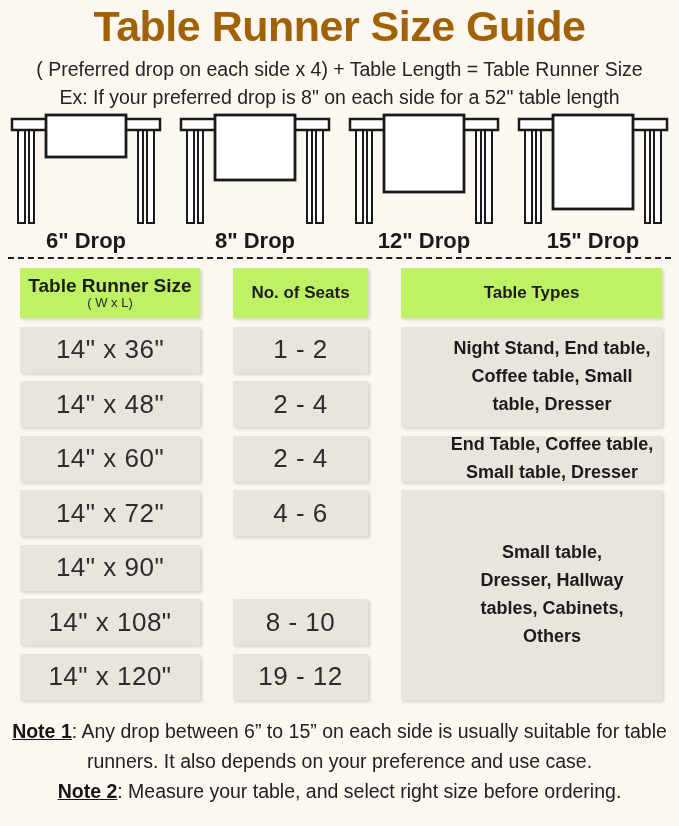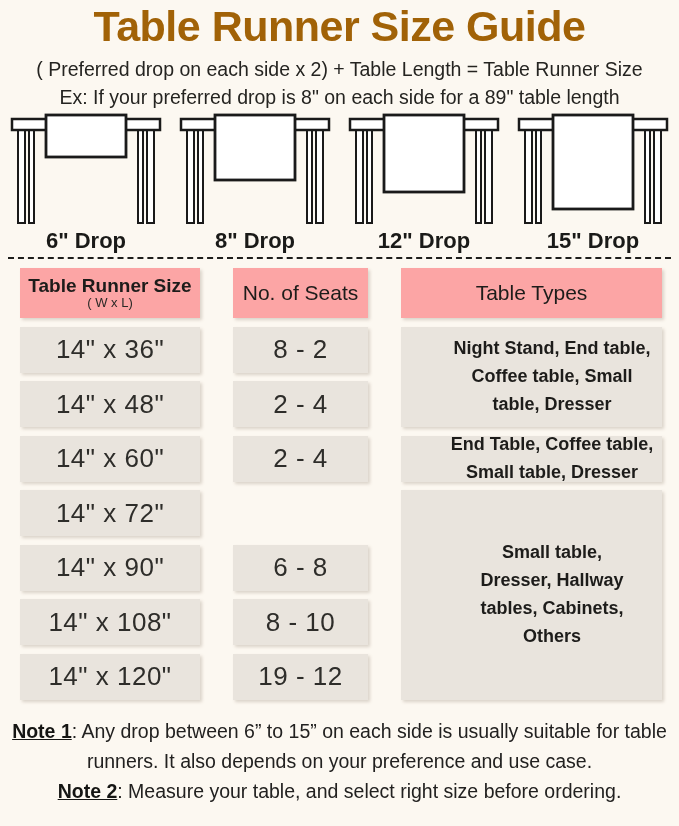--- a/index.html
+++ b/index.html
@@ -69,24 +69,24 @@
     margin:9px 16px 0 20px;
   }
   .cell {
     background:#e9e4dd;
     display:flex;
     align-items:center;
     justify-content:center;
     flex-direction:column;
     box-shadow:2px 2px 3px rgba(135,120,100,0.28);
   }
-  .cell.head { background:#fca5a5; }
+  .cell.head { background:#bef264; }
   .head-title { font-size:19px; font-weight:bold; line-height:1.15; color:#1d1c1a; }
   .head-sub   { font-size:13px; color:#2a2926; line-height:1.15; }
-  .head-big   { font-size:21px; font-weight:normal; color:#1d1c1a; }
+  .head-big   { font-size:17px; font-weight:bold; color:#1d1c1a; }
   .val { font-size:26px; color:#2e2d2a; letter-spacing:0.5px; }
   .types {
     font-size:18px;
     font-weight:bold;
     text-align:center;
     white-space:pre-line;
     line-height:1.55;
     color:#1d1c1a;
     margin-left:41px;
   }
@@ -106,22 +106,22 @@
     color:#222120;
   }
   .note b { font-weight:bold; color:#151513;text-decoration:underline; }
 </style>
 </head>
 <body>
 
 <div class="page">
 
   <h1 class="title">Table Runner Size Guide</h1>
-  <p class="formula">( Preferred drop on each side x 2) + Table Length = Table Runner Size</p>
-  <p class="example">Ex: If your preferred drop is 8" on each side for a 89" table length</p>
+  <p class="formula">( Preferred drop on each side x 4) + Table Length = Table Runner Size</p>
+  <p class="example">Ex: If your preferred drop is 8" on each side for a 52" table length</p>
 
   <div class="illustrations">
 
     <figure class="illo">
       <svg width="152" height="112" viewBox="0 0 152 112">
         <rect class="stroke" x="8" y="16" width="7" height="94" stroke-width="2"></rect>
         <rect class="stroke" x="19" y="16" width="5" height="94" stroke-width="2"></rect>
         <rect class="stroke" x="128" y="16" width="5" height="94" stroke-width="2"></rect>
         <rect class="stroke" x="137" y="16" width="7" height="94" stroke-width="2"></rect>
         <rect class="stroke" x="2" y="6" width="148" height="11" stroke-width="2.5"></rect>
@@ -199,30 +199,30 @@
         <span class="val">14" x 90"</span>
       </div>
     <div class="cell gc1 gr7">
         <span class="val">14" x 108"</span>
       </div>
     <div class="cell gc1 gr8">
         <span class="val">14" x 120"</span>
       </div>
 
     <div class="cell gc2 gr2">
-        <span class="val">8 - 2</span>
+        <span class="val">1 - 2</span>
       </div>
     <div class="cell gc2 gr3">
         <span class="val">2 - 4</span>
       </div>
     <div class="cell gc2 gr4">
         <span class="val">2 - 4</span>
       </div>
-    <div class="cell gc2 gr6">
-        <span class="val">6 - 8</span>
+    <div class="cell gc2 gr5">
+        <span class="val">4 - 6</span>
       </div>
     <div class="cell gc2 gr7">
         <span class="val">8 - 10</span>
       </div>
     <div class="cell gc2 gr8">
         <span class="val">19 - 12</span>
       </div>
 
     <div class="cell gc3 span-a">
       <div class="types">Night Stand, End table,

